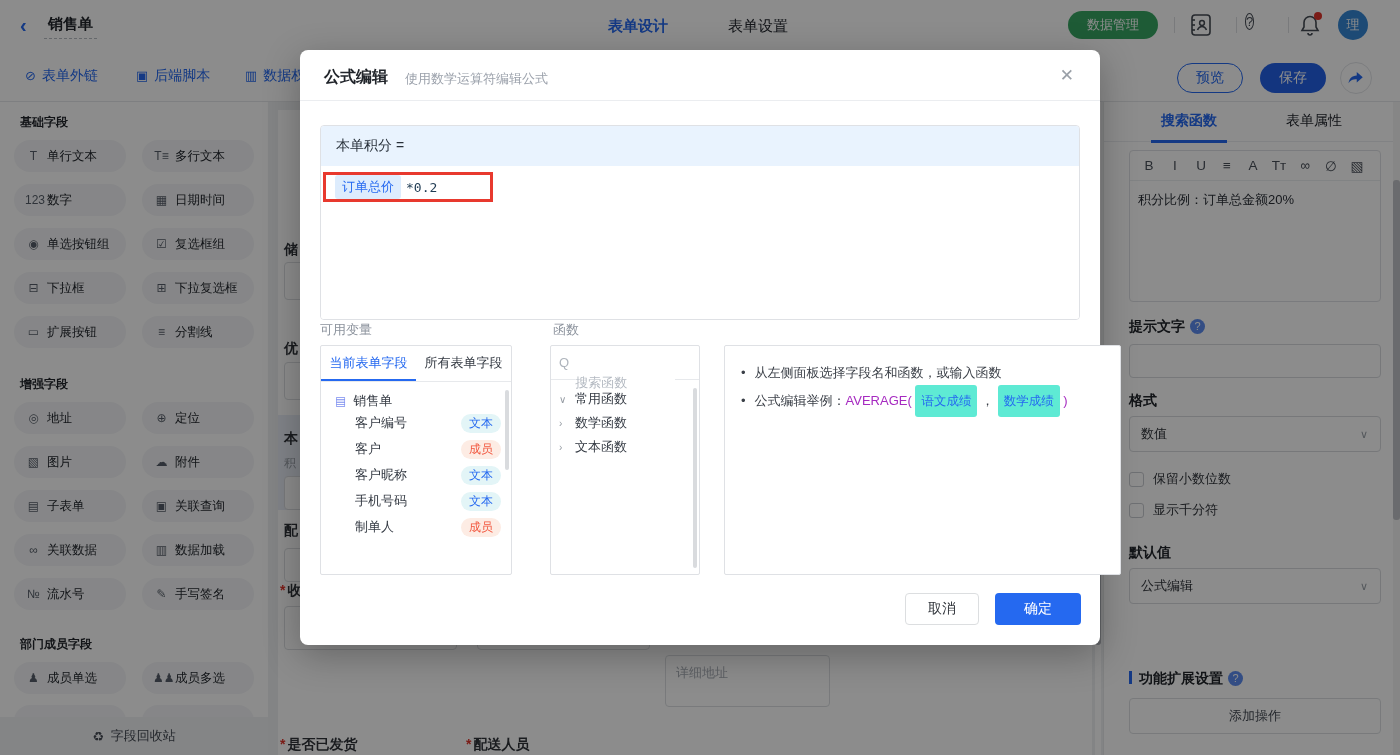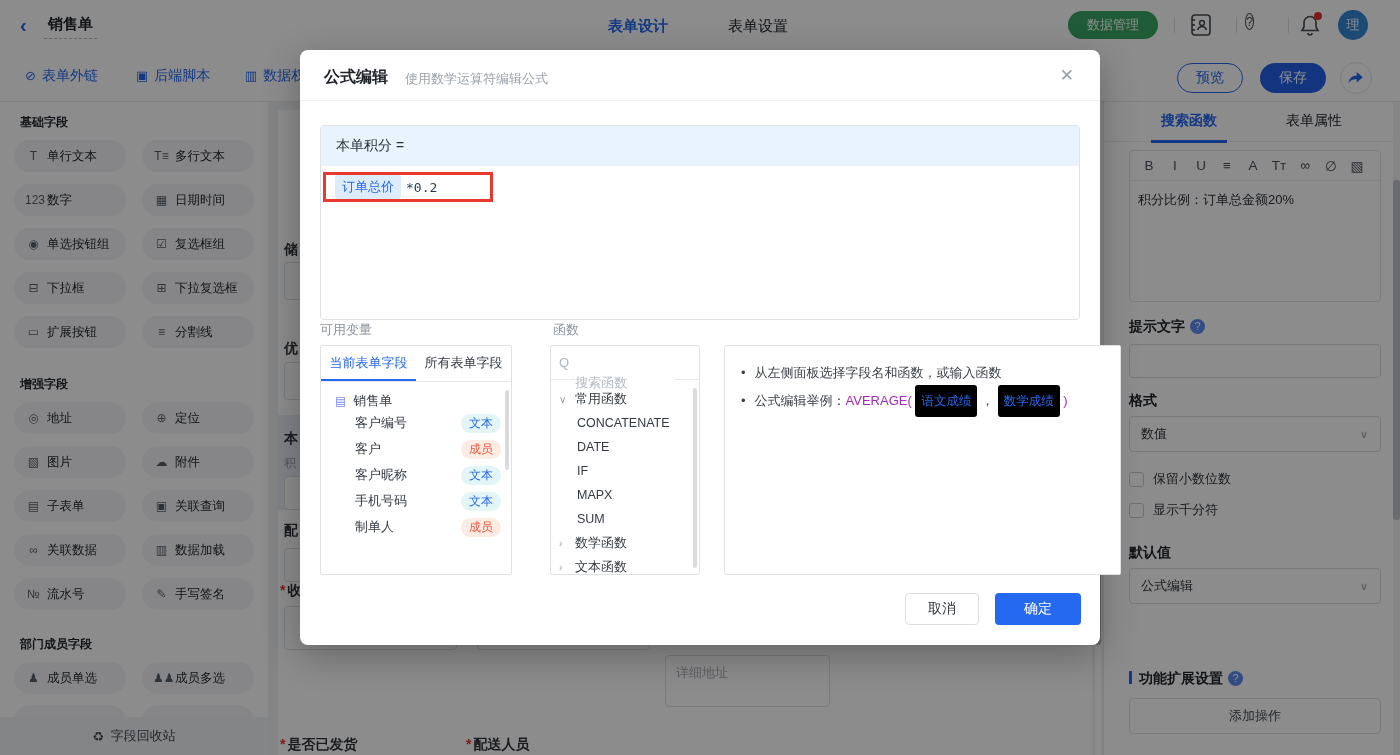--- a/index.html
+++ b/index.html
@@ -119,21 +119,21 @@
   .fn-tree { padding-top:7px; font-size:13px; color:#343a43; }
   .fn-group { display:flex; align-items:center; height:24px; padding-left:8px; gap:6px; cursor:pointer; }
   .fn-group .ch { color:#959ba3; font-size:10px; width:10px; }
   .fn-item { height:24px; line-height:24px; padding-left:26px; font-size:12.5px; cursor:pointer; }
   .fn-thumb { position:absolute; right:2px; top:42px; width:4px; height:180px; background:#d9dbde; border-radius:2px; }
 
   .hints { left:424px; width:397px; padding:13px 16px; }
   .hint-line { font-size:13px; color:#3a3f47; line-height:28px; }
   .hint-line .bullet { color:#3a3f47; margin-right:9px; }
   .hint-fn { color:#a62ac0; }
-  .hint-chip { background:#000000; color:#2569f0; font-size:12.5px; padding:9px 6px; border-radius:3px; }
+  .hint-chip { background:#5eead4; color:#2569f0; font-size:12.5px; padding:9px 6px; border-radius:3px; }
 
   .m-cancel { position:absolute; left:605px; top:543px; width:74px; height:32px; background:#fff; border:1px solid #dcdee0; border-radius:4px; font-size:14px; color:#30343a; cursor:pointer; }
   .m-ok { position:absolute; left:695px; top:543px; width:86px; height:32px; background:#2569f0; border:none; border-radius:4px; font-size:14px; color:#fff; cursor:pointer; }
 
   svg { display:block; }
 </style>
 </head>
 <body>
 
 <div class="stage">
@@ -443,28 +443,20 @@
     <div class="panel fns">
       <div class="fn-search">
         <span class="g">Q</span>
         <input placeholder="搜索函数" style="">
       </div>
       <div class="fn-tree">
         <div class="fn-group">
           <span class="ch">∨</span>
           <span>常用函数</span>
         </div>
-        <div>
-
-        <div class="fn-item">CONCATENATE</div>
-            <div class="fn-item">DATE</div>
-            <div class="fn-item">IF</div>
-            <div class="fn-item">MAPX</div>
-            <div class="fn-item">SUM</div>
-          </div>
         <div class="fn-group">
           <span class="ch">›</span>
           <span>数学函数</span>
         </div>
         <div class="fn-group">
           <span class="ch">›</span>
           <span>文本函数</span>
         </div>
       </div>
       <div class="fn-thumb"></div>

